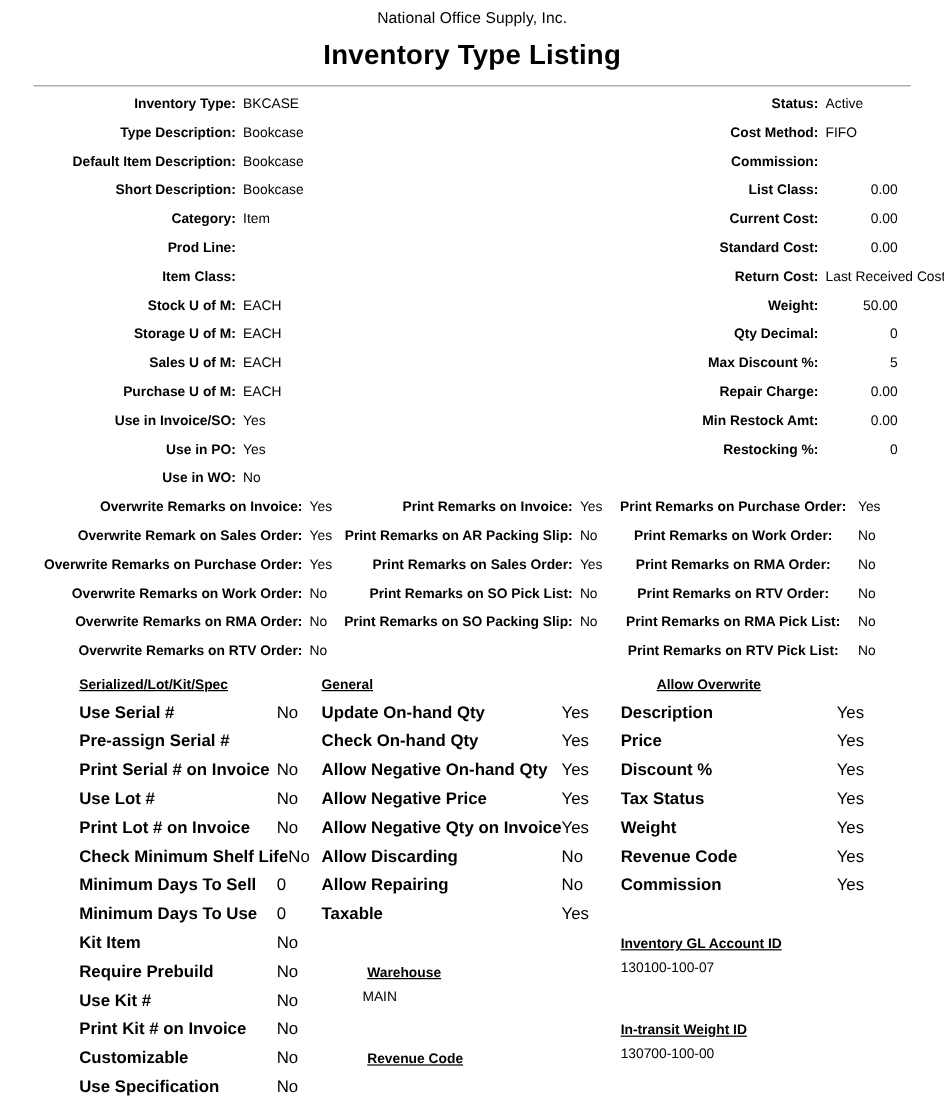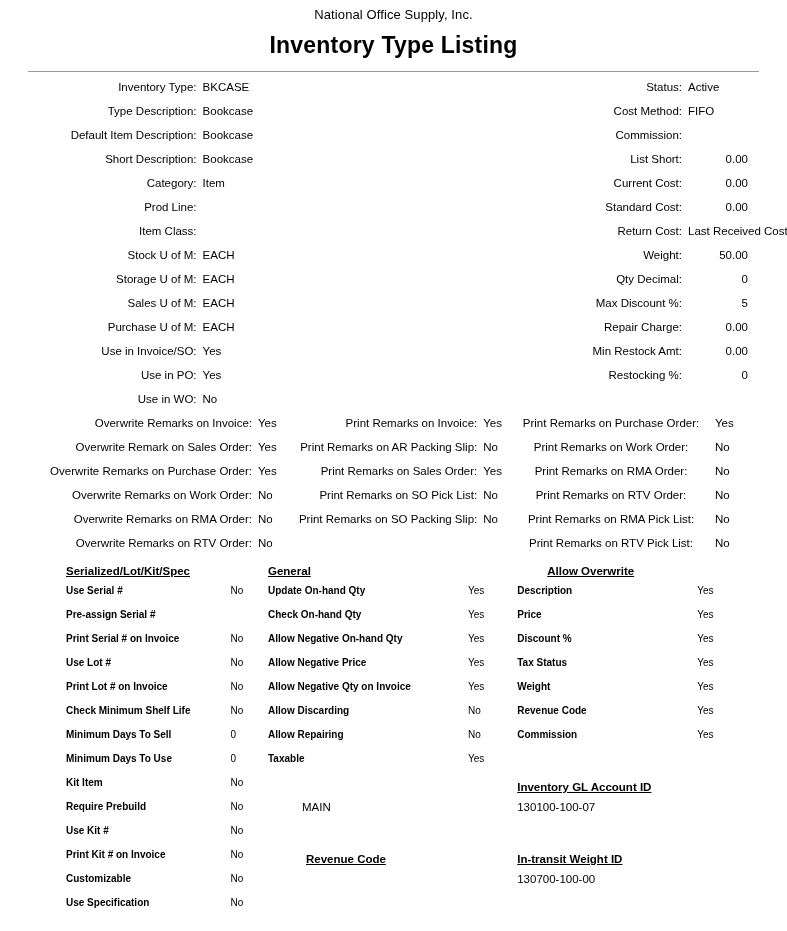--- a/index.html
+++ b/index.html
@@ -52,21 +52,21 @@
   .col-right { width: 215px; }
 
   .row {
     display: flex;
     align-items: baseline;
     height: 24px;
     font-size: 11.5px;
   }
   .lbl {
     text-align: right;
-    font-weight: normal;
+    font-weight: bold;
     padding-right: 6px;
     white-space: nowrap;
   }
   .val {
     white-space: nowrap;
   }
   .val.num {
     text-align: right;
   }
 
@@ -91,21 +91,21 @@
     font-size: 11.5px;
     font-weight: bold;
     text-decoration: underline;
     height: 24px;
     line-height: 20px;
   }
   .f-row {
     display: flex;
     align-items: baseline;
     height: 24px;
-    font-size: 10px;
+    font-size: 14px;
   }
   .f-lbl {
     font-weight: bold;
     white-space: nowrap;
   }
   .f-val {
     white-space: nowrap;
   }
   .sec-left  { width: 240px; }
   .sec-mid   { width: 268px; }
@@ -209,21 +209,21 @@
       </div>
       <div class="row">
         <div class="lbl t2-lbl">Cost Method:</div>
         <div class="val t2-val">FIFO</div>
       </div>
       <div class="row">
         <div class="lbl t2-lbl">Commission:</div>
         <div class="val t2-val"></div>
       </div>
       <div class="row">
-        <div class="lbl t2-lbl">List Short:</div>
+        <div class="lbl t2-lbl">List Class:</div>
         <div class="val t2-val num">0.00</div>
       </div>
       <div class="row">
         <div class="lbl t2-lbl">Current Cost:</div>
         <div class="val t2-val num">0.00</div>
       </div>
       <div class="row">
         <div class="lbl t2-lbl">Standard Cost:</div>
         <div class="val t2-val num">0.00</div>
       </div>
@@ -428,20 +428,21 @@
       <div class="f-row">
         <div class="f-lbl">Allow Repairing</div>
         <div class="f-val">No</div>
       </div>
       <div class="f-row">
         <div class="f-lbl">Taxable</div>
         <div class="f-val">Yes</div>
       </div>
 
       <div class="spacer-24"></div>
+      <div class="sec-head" style="padding-left:38px;">Warehouse</div>
       <div class="plain indent-34">MAIN</div>
 
       <div class="spacer-24"></div>
       <div class="sec-head" style="padding-left:38px;">Revenue Code</div>
       <div class="plain indent-34"></div>
     </div>
 
     <div class="col sec-right">
       <div class="sec-head" style="padding-left:30px;">Allow Overwrite</div>
       <div class="f-row">

